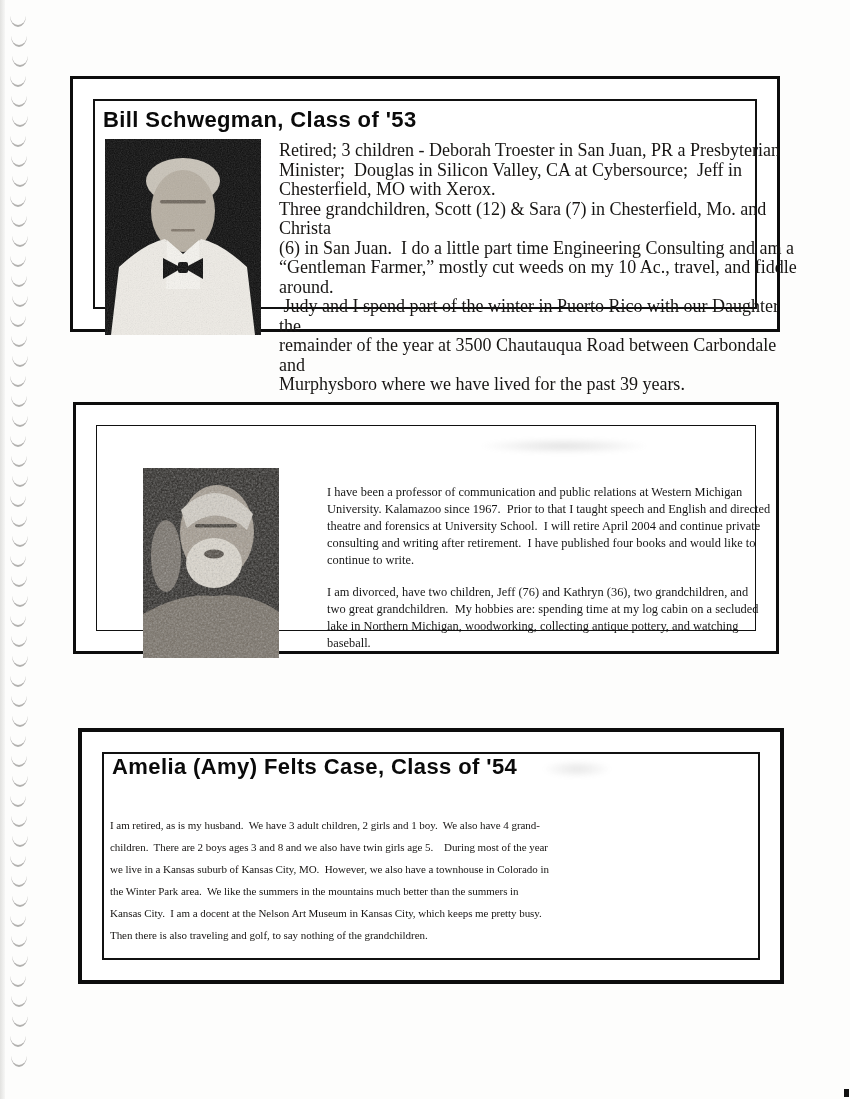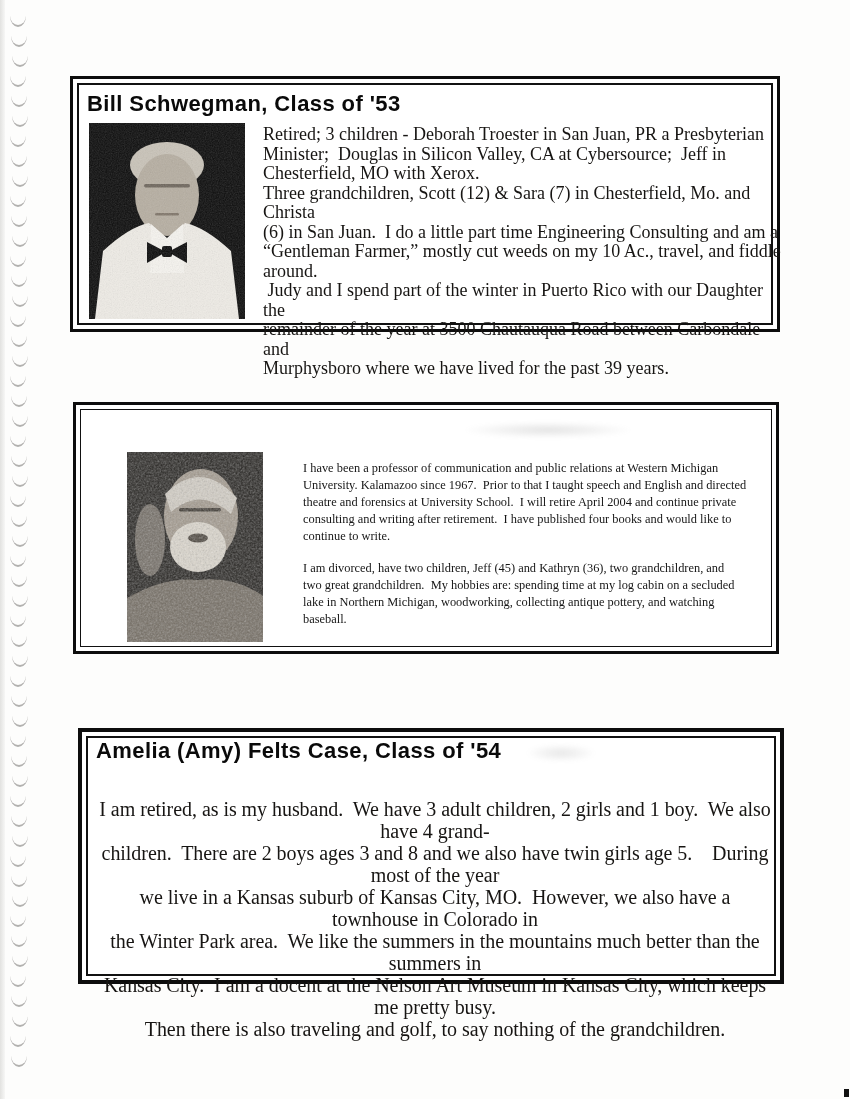--- a/index.html
+++ b/index.html
@@ -9,47 +9,47 @@
     font-family:"Liberation Serif", serif;
     color:#161616;
   }
   .page-edge{position:absolute;left:0;top:0;width:5px;height:100%;
     background:linear-gradient(to right,#e2e2e0,#f7f7f6);}
   .binding-strip{position:absolute;left:8px;top:0;width:26px;height:100%;}
   .bmark{position:absolute;left:3px;width:16px;height:9px;
     border-bottom:2px solid #b2b1af;
     border-radius:0 0 50% 50% / 0 0 100% 100%;}
   
-  .card{position:absolute;background:#fff;border:3px solid #0d0d0d;padding:4px;box-sizing:border-box;}
+  .card{position:absolute;background:#fff;border:3px solid #0d0d0d;padding:20px;box-sizing:border-box;}
   .card-inner{border:2px solid #111;width:100%;height:100%;box-sizing:border-box;position:relative;background:#fff;}
   .card-title{
     font-family:"Liberation Sans", sans-serif;font-weight:bold;
     font-size:22px;letter-spacing:.4px;color:#0a0a0a;
     position:absolute;margin:0;white-space:nowrap;
   }
   .bio{position:absolute;white-space:pre-wrap;color:#171513;}
   .photo{position:absolute;display:block;}
   .smudge{position:absolute;filter:blur(2px);opacity:.28;pointer-events:none;}
   
   #card1{left:70px;top:76px;width:710px;height:256px;}
   #card1 .card-title{left:8px;top:6px;}
   #card1 .photo{left:10px;top:38px;}
   #card1 .bio{left:184px;top:40px;width:522px;font-size:18px;line-height:19.5px;}
   
   #card2{left:73px;top:402px;width:706px;height:252px;border-width:3px;}
   #card2 .card-inner{border-width:1.5px;}
   #card2 .card-title{left:8px;top:14px;}
   #card2 .photo{left:46px;top:42px;}
   #card2 .bio2{position:absolute;left:222px;top:50px;width:480px;font-size:12.4px;line-height:17px;}
-  #card2 .bio2 p{margin:0;white-space:pre-wrap;}
+  #card2 .bio2 p{margin:8px;white-space:pre-wrap;}
   #card2 .bio2 p + p{margin-top:15px;}
   
   #card3{left:78px;top:728px;width:706px;height:256px;border-width:4px;}
   #card3 .card-title{left:8px;top:0;}
-  #card3 .bio{left:6px;top:60px;width:682px;font-size:20px;line-height:22px;letter-spacing:-0.05px;text-align:center;}
+  #card3 .bio{left:6px;top:60px;width:682px;font-size:11px;line-height:22px;letter-spacing:-0.05px;}
   .corner-mark{position:absolute;left:844px;top:1089px;width:5px;height:8px;background:#111;}
   .sm1{left:382px;top:12px;width:170px;height:16px;
     background:radial-gradient(closest-side,#9a9a9a,transparent);}
   .sm2{left:438px;top:6px;width:70px;height:18px;opacity:.2;
     background:radial-gradient(closest-side,#8a8a8a,transparent);}
 </style>
 </head>
 <body>
 
 <div class="page-edge"></div>
@@ -160,21 +160,21 @@
       <ellipse cx="71" cy="86" rx="10" ry="4.5" fill="#4a443c"></ellipse>
       <path d="M0,190 L0,146 Q38,124 72,128 Q108,124 136,144 L136,190 Z" fill="#746d63"></path>
       <rect width="136" height="190" filter="url(#n2)" opacity="0.5"></rect>
     </svg>
     <div class="bio2">
       <p>I have been a professor of communication and public relations at Western Michigan
 University. Kalamazoo since 1967.  Prior to that I taught speech and English and directed
 theatre and forensics at University School.  I will retire April 2004 and continue private
 consulting and writing after retirement.  I have published four books and would like to
 continue to write.</p>
-      <p>I am divorced, have two children, Jeff (45) and Kathryn (36), two grandchildren, and
+      <p>I am divorced, have two children, Jeff (76) and Kathryn (36), two grandchildren, and
 two great grandchildren.  My hobbies are: spending time at my log cabin on a secluded
 lake in Northern Michigan, woodworking, collecting antique pottery, and watching
 baseball.</p>
     </div>
   </div>
 </section>
 
 <section class="card" id="card3">
   <div class="card-inner">
     <h2 class="card-title">Amelia (Amy) Felts Case, Class of '54</h2>

